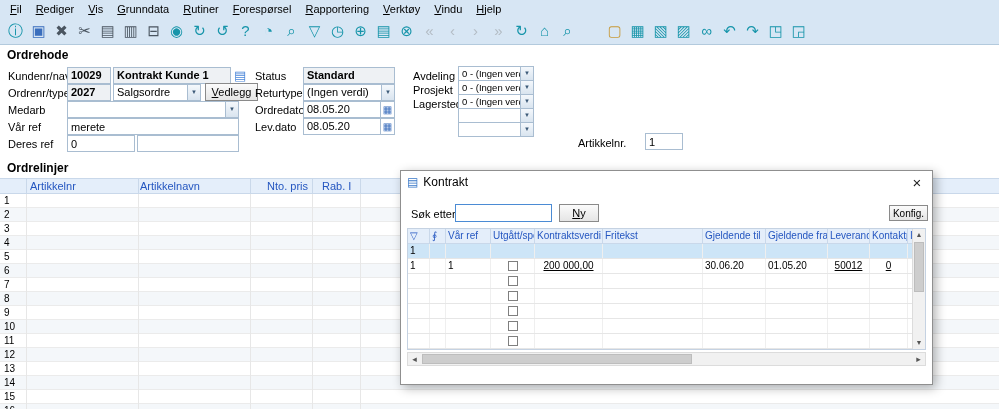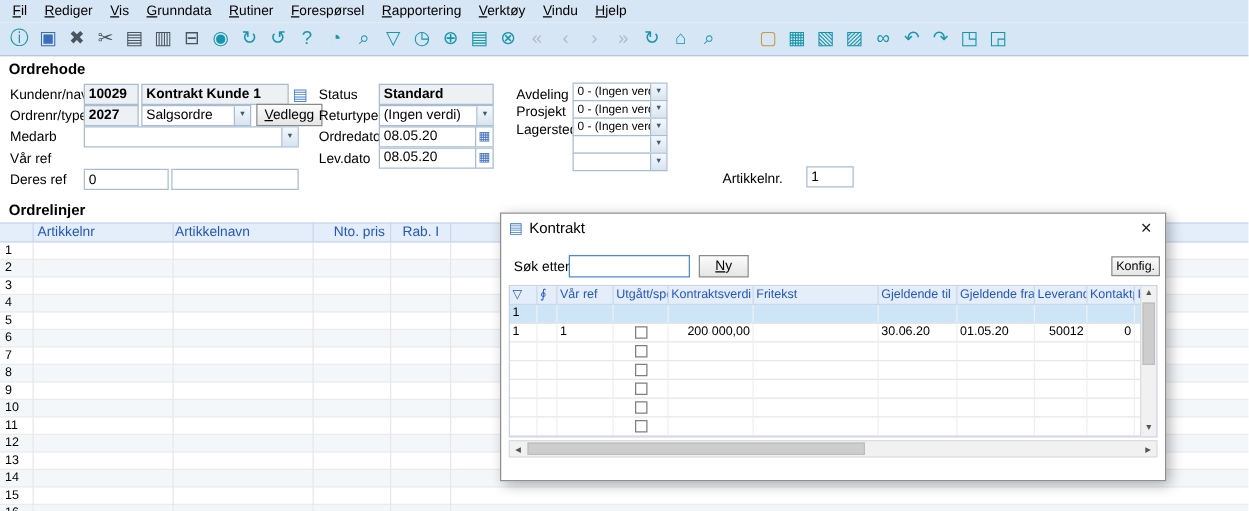--- a/index.html
+++ b/index.html
@@ -53,21 +53,21 @@
   .dlg-close { margin-left:auto; font-size:15px; width:18px; text-align:center; color:#222; cursor:default; }
   .dlg-input { position:absolute; height:18px; border:1px solid #4b8bd4; background:#fff; font:11px "Liberation Sans",sans-serif; padding:0 2px; }
 
   .dgrid { position:absolute; left:6px; top:57px; width:519px; height:122px; border:1px solid #c5d2e2; overflow:hidden; }
   .dgh { height:15px; background:#e4eefa; border-bottom:1px solid #c9d8ea; display:flex; width:504px; }
   .dgh .c { color:#2456c0; border-right:1px solid #c9d8ea; }
   .dgr { height:15px; display:flex; border-bottom:1px solid #e6e6e6; width:504px; overflow:hidden; }
   .dgr .c { border-right:1px solid #efefef; }
   .dgr.sel { background:#cde5f7; }
   .c { font-size:10px; line-height:14px; padding:0 2px; white-space:nowrap; overflow:hidden; flex:none; }
-  .c.rt { text-align:right; }
+  .c.rt { text-align:center;text-decoration:underline; }
   .c0{width:22px} .c1{width:16px} .c2{width:45px} .c3{width:44px} .c4{width:68px} .c5{width:100px}
   .c6{width:63px} .c7{width:62px} .c8{width:42px} .c9{width:38px} .c10{width:14px;border-right:none}
   .cb { width:10px; height:10px; border:1px solid #7f7f7f; background:#fff; margin:2px auto 0; display:block; }
 
   .vscroll { position:absolute; right:0; top:0; bottom:0; width:13px; background:#f1f1f1; border-left:1px solid #dcdcdc; }
   .vscroll .sarr { position:absolute; left:0; width:12px; height:12px; font-size:7px; text-align:center; line-height:12px; color:#555; }
   .vscroll .up { top:0; } .vscroll .dn { bottom:0; }
   .vthumb { position:absolute; left:1px; top:13px; width:10px; height:50px; background:#cdcdcd; border:1px solid #bdbdbd; }
 
   .hscroll { position:absolute; left:6px; top:181px; width:519px; height:14px; background:#f1f1f1; border:1px solid #dcdcdc; }
@@ -145,20 +145,21 @@
   </div>
   <button class="btn ak" style="left:205px;top:83px;width:53px">Vedlegg</button>
 
   <span class="lbl" style="left:8px;top:104px">Medarb</span>
   <div class="fld combo" style="left:67px;top:101px;width:172px">
     <span class="val"></span>
     <span class="dd">▼</span>
   </div>
 
   <span class="lbl" style="left:8px;top:121px">Vår ref</span>
+  <input class="inp" style="left: 67px; top: 118px; width: 172px;" value="merete">
 
   <span class="lbl" style="left:8px;top:138px">Deres ref</span>
   <input class="inp" style="left: 67px; top: 135px; width: 68px;" value="0">
   <input class="inp" style="left: 137px; top: 135px; width: 102px;" value="">
 
   <span class="lbl" style="left:255px;top:70px">Status</span>
   <div class="fld ro" style="left:303px;top:67px;width:92px">Standard</div>
 
   <span class="lbl" style="left:255px;top:87px">Returtype</span>
   <div class="fld combo" style="left:303px;top:84px;width:92px">

